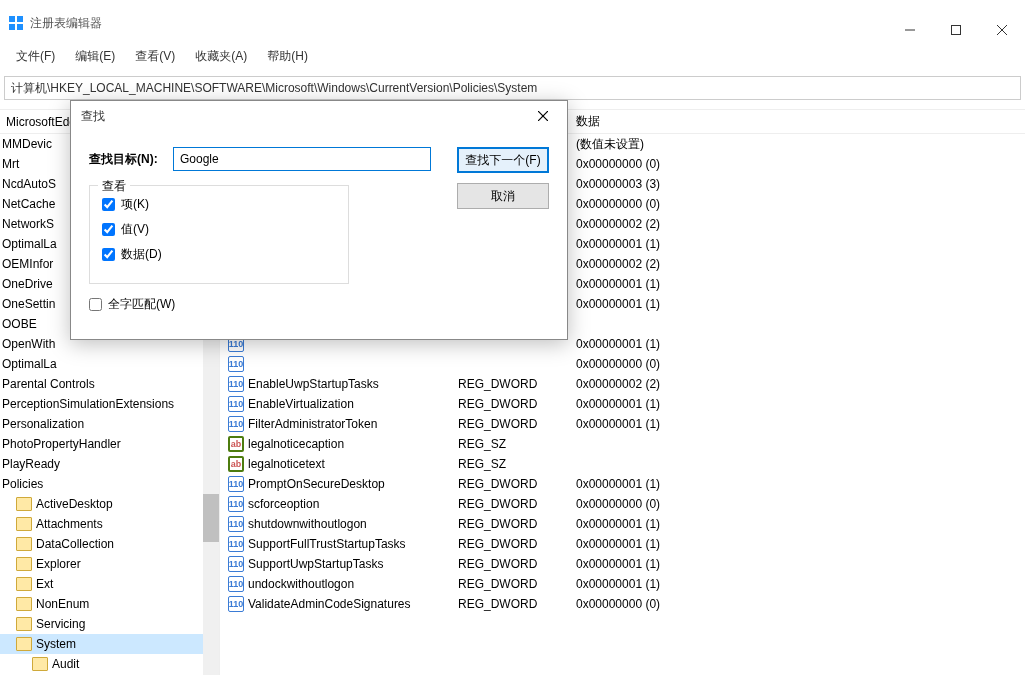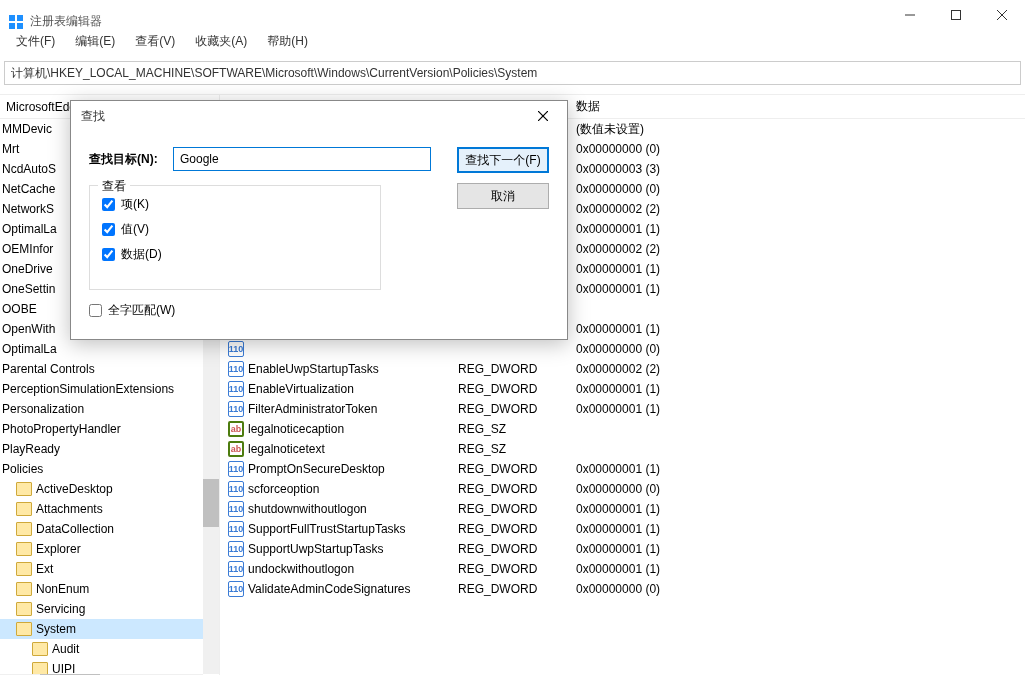--- a/index.html
+++ b/index.html
@@ -1,18 +1,18 @@
 <!DOCTYPE html>
 <html><head>
 <meta charset="utf-8">
 <style>
 * { box-sizing: border-box; margin: 0; padding: 0; font-family: "Microsoft YaHei", "Segoe UI", sans-serif; font-size: 12px; }
 body { background: #fff; width: 1025px; height: 675px; overflow: hidden; position: relative; }
 
-.titlebar { height: 30px; display: flex; align-items: flex-end; padding-left: 8px; background: #fff; border-bottom: none; }
+.titlebar { height: 30px; display: flex; align-items: flex-start; padding-left: 8px; background: #fff; border-bottom: none; margin-top: 15px; }
 .titlebar .app-icon { width: 16px; height: 16px; margin-right: 6px; }
 .titlebar .title { color: #555; flex: 1; }
 .titlebar .win-controls { display: flex; }
 .titlebar .win-btn { width: 46px; height: 30px; display: flex; align-items: center; justify-content: center; color: #333; }
 .titlebar .win-btn svg { width: 10px; height: 10px; }
 
 .menubar { height: 22px; display: flex; align-items: center; padding-left: 8px; gap: 4px; }
 .menubar .menu-item { padding: 2px 8px; color: #333; }
 
 .addressbar { height: 24px; border: 1px solid #ccc; margin: 9px 4px; display: flex; align-items: center; padding: 0 6px; color: #333; }
@@ -55,21 +55,21 @@
 .dialog .dlg-title { height: 30px; display: flex; align-items: center; padding: 0 4px 0 10px; }
 .dialog .dlg-title .t { flex: 1; color: #333; }
 .dialog .dlg-title .close-btn { width: 40px; height: 28px; display: flex; align-items: center; justify-content: center; }
 .dialog .dlg-body { padding: 16px 18px; }
 .dlg-row { display: flex; align-items: center; margin-bottom: 14px; }
 .dlg-label { width: 84px; font-weight: bold; }
 .dlg-input { width: 258px; height: 24px; border: 1px solid #0078d7; padding: 0 6px; outline: none; }
 .dlg-buttons { position: absolute; right: 18px; top: 46px; display: flex; flex-direction: column; gap: 10px; }
 .dlg-btn { width: 92px; height: 26px; background: #e5e5e5; border: 1px solid #adadad; display: flex; align-items: center; justify-content: center; }
 .dlg-btn.primary { border: 2px solid #0078d7; background: #e5f1fb; }
-.dlg-group { border: 1px solid #ddd; padding: 10px 12px 18px; margin-top: 4px; width: 292px; position: relative; }
+.dlg-group { border: 1px solid #ddd; padding: 10px 12px 12px; margin-top: 4px; width: 260px; position: relative; }
 .dlg-group .legend { position: absolute; top: -8px; left: 8px; background: #fff; padding: 0 4px; }
 .dlg-check { display: flex; align-items: center; margin-bottom: 8px; }
 .dlg-check input { margin-right: 6px; width: 13px; height: 13px; }
 .dlg-lone-check { margin-top: 12px; display: flex; align-items: center; }
 .dlg-lone-check input { margin-right: 6px; width: 13px; height: 13px; }
 </style>
 </head>
 <body>
 
 <div class="titlebar">

